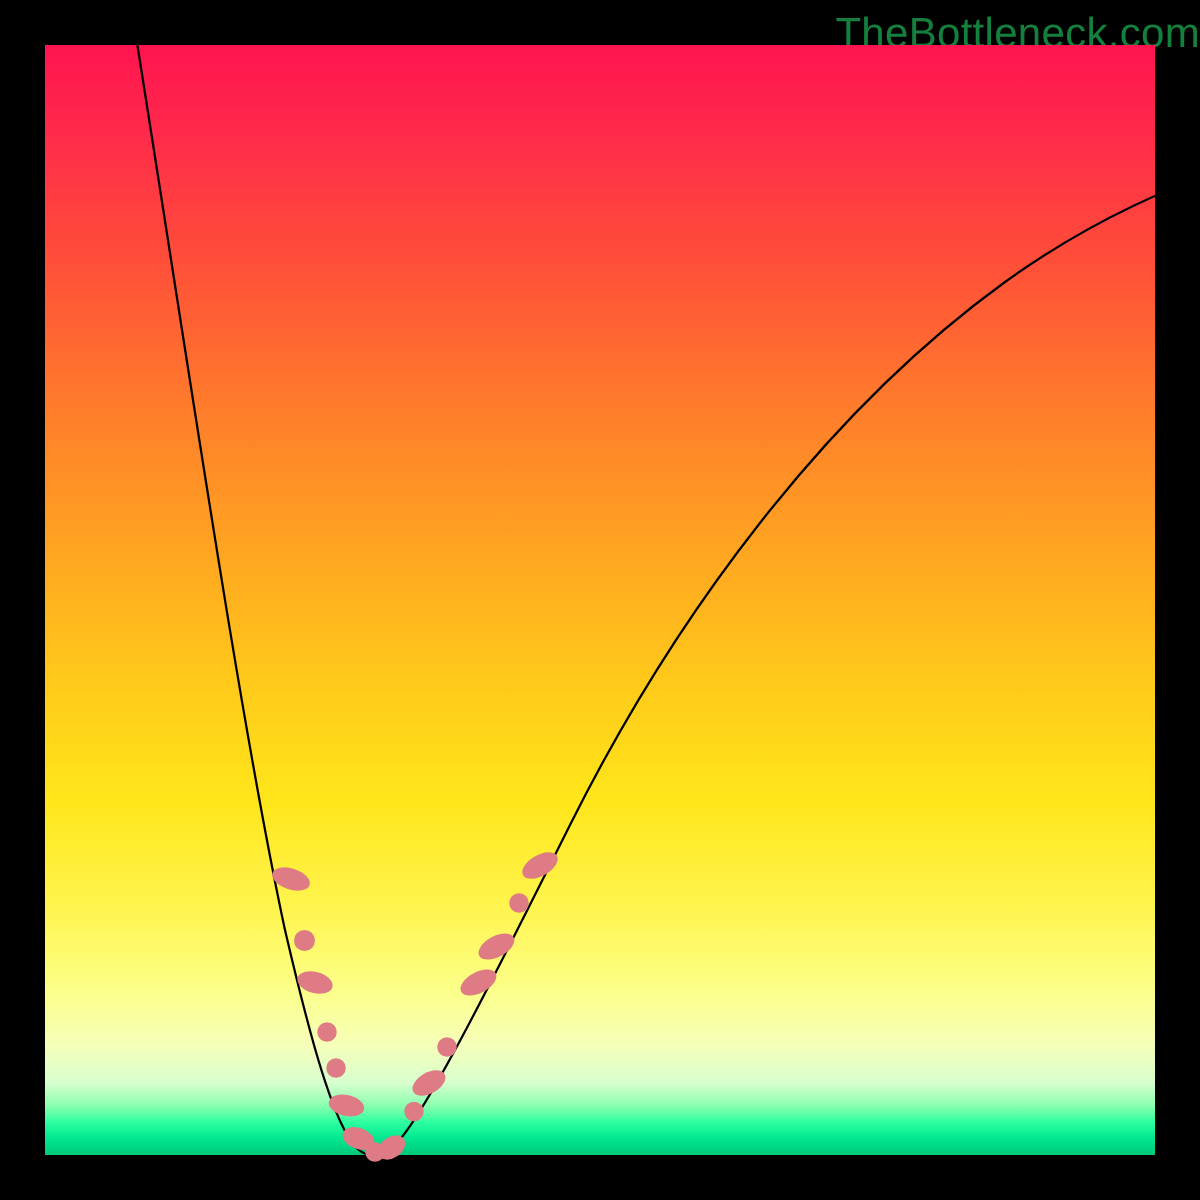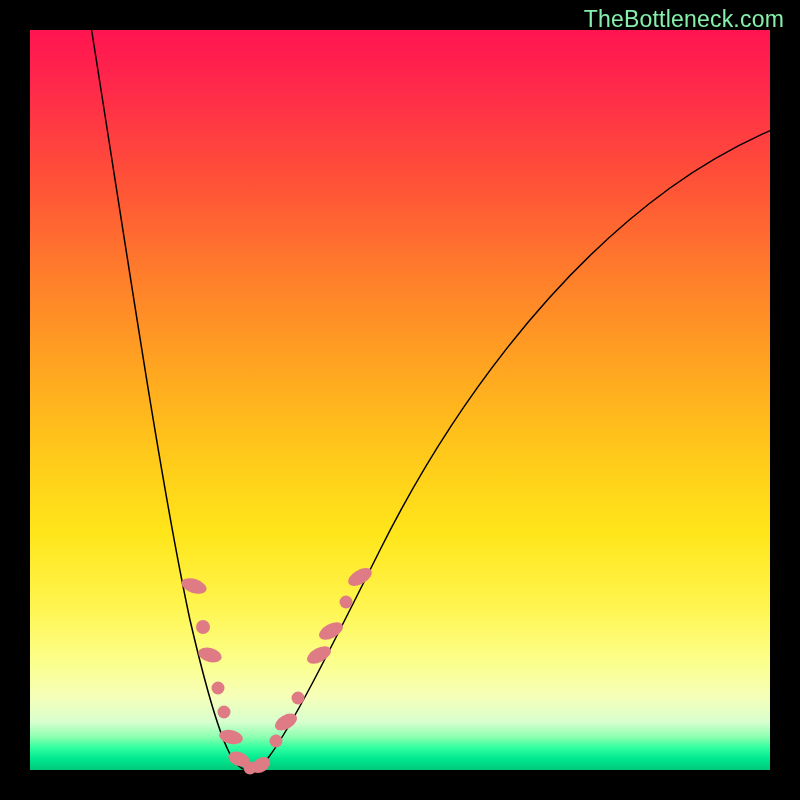--- a/index.html
+++ b/index.html
@@ -29,25 +29,25 @@
       #fcff88 85%,
       #f6ffb8 90%,
       #d8ffce 93.5%,
       #8dffb0 95.5%,
       #30ffa0 97%,
       #00e890 98.5%,
       #00c878 100%);
   }
   .watermark {
     position: absolute;
-    right: 16px;
+    right: 0;
     top: 6px;
-    font-size: 23px;
+    font-size: 28px;
     font-weight: 500;
-    color: #86efac;
+    color: #15803d;
     letter-spacing: 0.2px;
     user-select: none;
   }
   svg.curve {
     position: absolute;
     left: 0;
     top: 0;
     width: 740px;
     height: 740px;
     overflow: visible;

